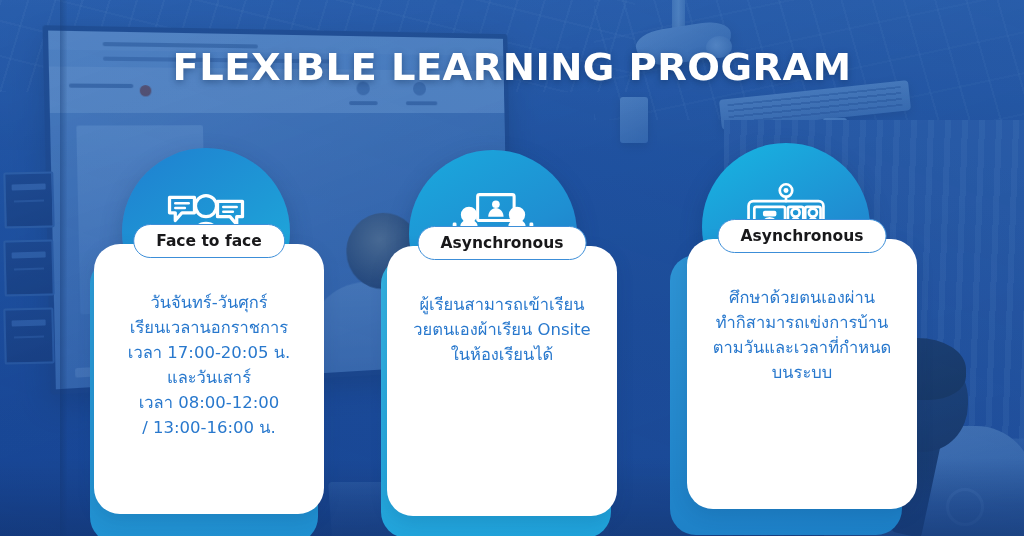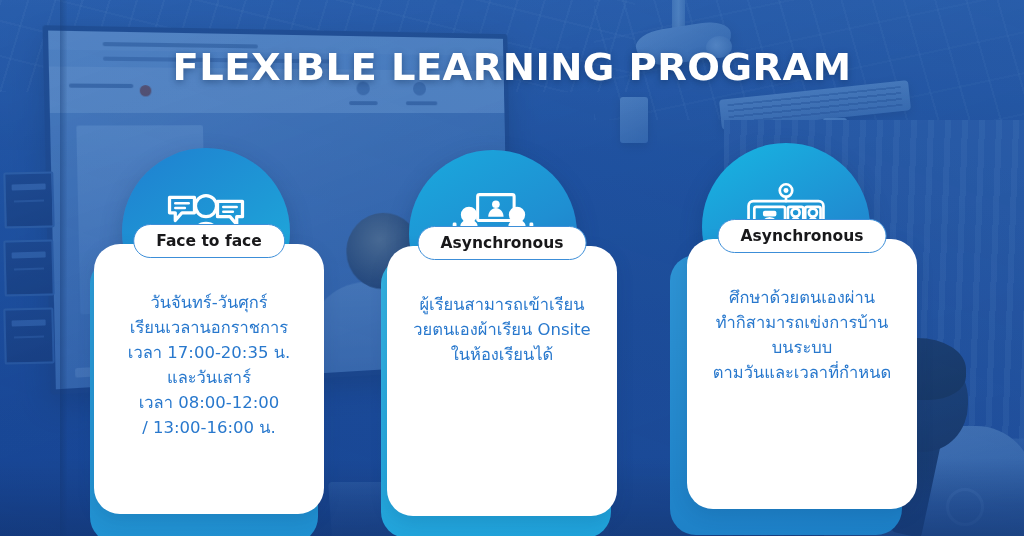--- a/index.html
+++ b/index.html
@@ -415,21 +415,21 @@
           <path d="M11 88 v-10 c0 -7 7 -12 16 -12 c9 0 16 5 16 12 v10 z"></path>
           <circle cx="73" cy="56" r="11"></circle>
           <path d="M57 88 v-10 c0 -7 7 -12 16 -12 c9 0 16 5 16 12 v10 z"></path>
         </svg>
       </div>
       <div class="panel">
         <div class="pill">Face to face</div>
         <div class="body-text">
           <div>วันจันทร์-วันศุกร์</div>
           <div>เรียนเวลานอกราชการ</div>
-          <div>เวลา 17:00-20:35 น.</div>
+          <div>เวลา 17:00-20:05 น.</div>
           <div>และวันเสาร์</div>
           <div>เวลา 08:00-12:00</div>
           <div>/ 13:00-16:00 น.</div>
         </div>
       </div>
     </div>
 
     <div class="card-wrap c2">
       <div class="backdrop"></div>
       <div class="circle">
@@ -502,20 +502,20 @@
 
           <path d="M42 75 l-2 10 h20 l-2 -10"></path>
           <line x1="32" y1="86" x2="68" y2="86"></line>
         </svg>
       </div>
       <div class="panel">
         <div class="pill">Asynchronous</div>
         <div class="body-text">
           <div>ศึกษาด้วยตนเองผ่าน</div>
           <div>ทำกิสามารถเข่งการบ้าน</div>
+          <div>ตามวันและเวลาที่กำหนด</div>
           <div>บนระบบ</div>
-          <div>ตามวันและเวลาที่กำหนด</div>
         </div>
       </div>
     </div>
 
   </div>
 </div>
 
 </body></html>

